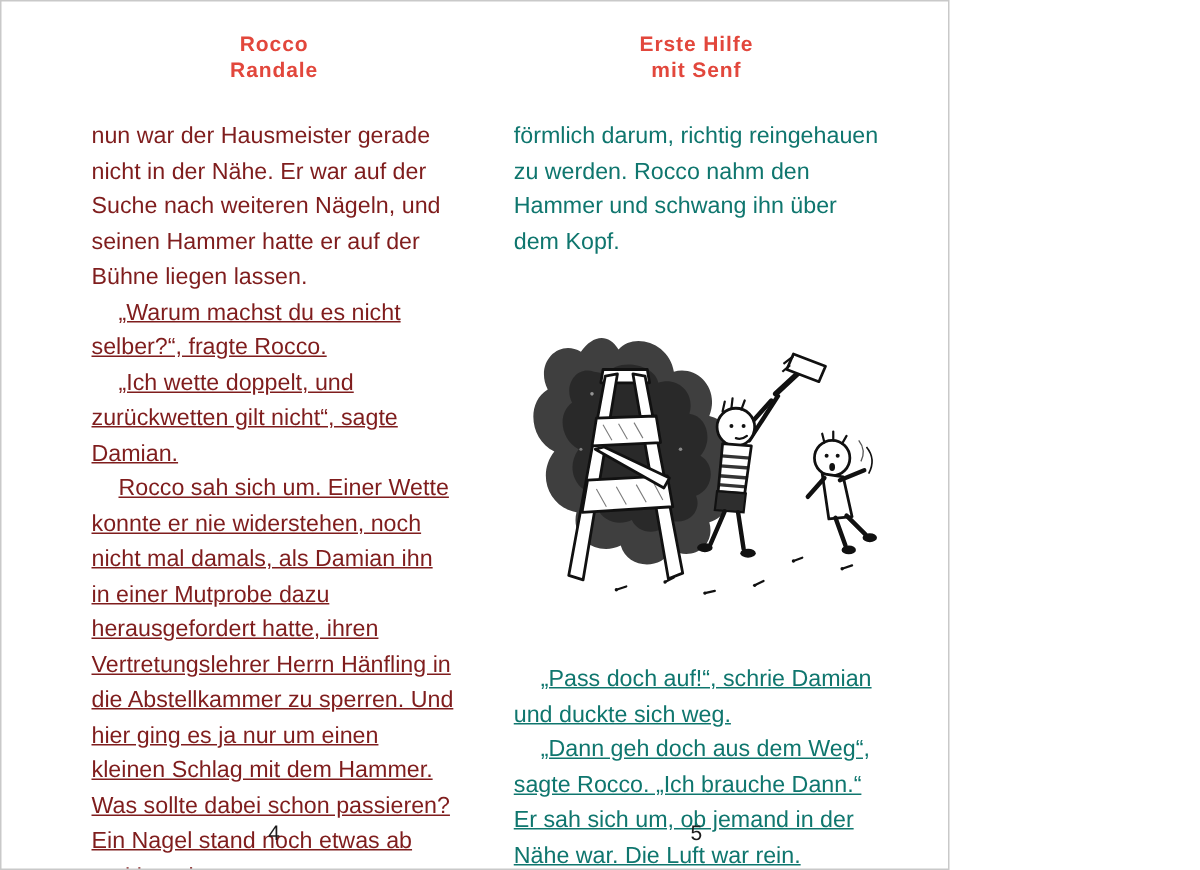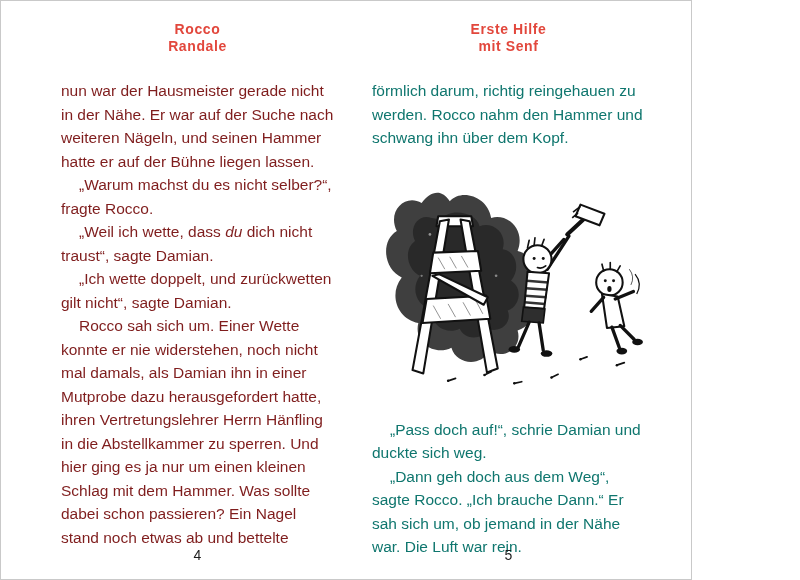--- a/index.html
+++ b/index.html
@@ -1,32 +1,32 @@
 <!DOCTYPE html>
 <html><head>
 <meta charset="utf-8">
 <style>
   html,body{margin:0;padding:0;background:#ffffff;}
   body{font-family:"Liberation Sans",sans-serif;}
   .spread{
-    width:692px;height:580px;box-sizing:border-box;
+    width:633px;height:580px;box-sizing:border-box;
     border:1px solid #c9c9c9;background:#ffffff;
     display:flex;position:relative;overflow:hidden;
   }
   .page{position:relative;box-sizing:border-box;height:100%;}
   .page-left{width:400px;padding:20px 12px 0 60px;}
   .page-right{width:400px;padding:20px 46px 0 26px;}
   .header{
     text-align:center;font-weight:bold;font-size:14px;line-height:17px;
     letter-spacing:0.6px;margin-bottom:24px;color:#e2473c;
   }
   .header span{display:block;}
   .body-text{font-size:15.5px;line-height:23.5px;color:#161616;text-align:left;}
   .body-text p{margin:0;}
-  .body-text p.indent{text-indent:18px;}
+  .body-text p.indent{text-indent:18px;text-decoration:underline;}
   .pagenum{
     position:absolute;bottom:16px;text-align:center;
     font-size:14px;color:#1c1c1c;
   }
   .page-left .pagenum{left:60px;right:12px;}
   .page-right .pagenum{left:26px;right:46px;}
   .illustration{margin:6px 0 10px 0;width:100%;height:252px;}
   .illustration svg{width:100%;height:100%;}
 </style>
 </head>
@@ -35,21 +35,20 @@
 <div class="spread">
 
   <div class="page page-left">
     <div class="header" style="color: rgb(226, 71, 60);">
       <span>Rocco</span>
       <span>Randale</span>
     </div>
     <div class="body-text" style="color: #7f1d1d;">
         <p>nun war der Hausmeister gerade nicht in der Nähe. Er war auf der Suche nach weiteren Nägeln, und seinen Hammer hatte er auf der Bühne liegen lassen.</p>
         <p class="indent">„Warum machst du es nicht selber?“, fragte Rocco.</p>
-        <p class="indent">„Weil ich wette, dass <i>du</i> dich nicht traust“, sagte Damian.</p>
         <p class="indent">„Ich wette doppelt, und zurückwetten gilt nicht“, sagte Damian.</p>
         <p class="indent">Rocco sah sich um. Einer Wette konnte er nie widerstehen, noch nicht mal damals, als Damian ihn in einer Mutprobe dazu herausgefordert hatte, ihren Vertretungslehrer Herrn Hänfling in die Abstellkammer zu sperren. Und hier ging es ja nur um einen kleinen Schlag mit dem Hammer. Was sollte dabei schon passieren? Ein Nagel stand noch etwas ab und bettelte</p>
       </div>
     <div class="pagenum">4</div>
   </div>
 
   <div class="page page-right">
     <div class="header" style="color: rgb(226, 71, 60);">
       <span>Erste Hilfe</span>
       <span>mit Senf</span>

